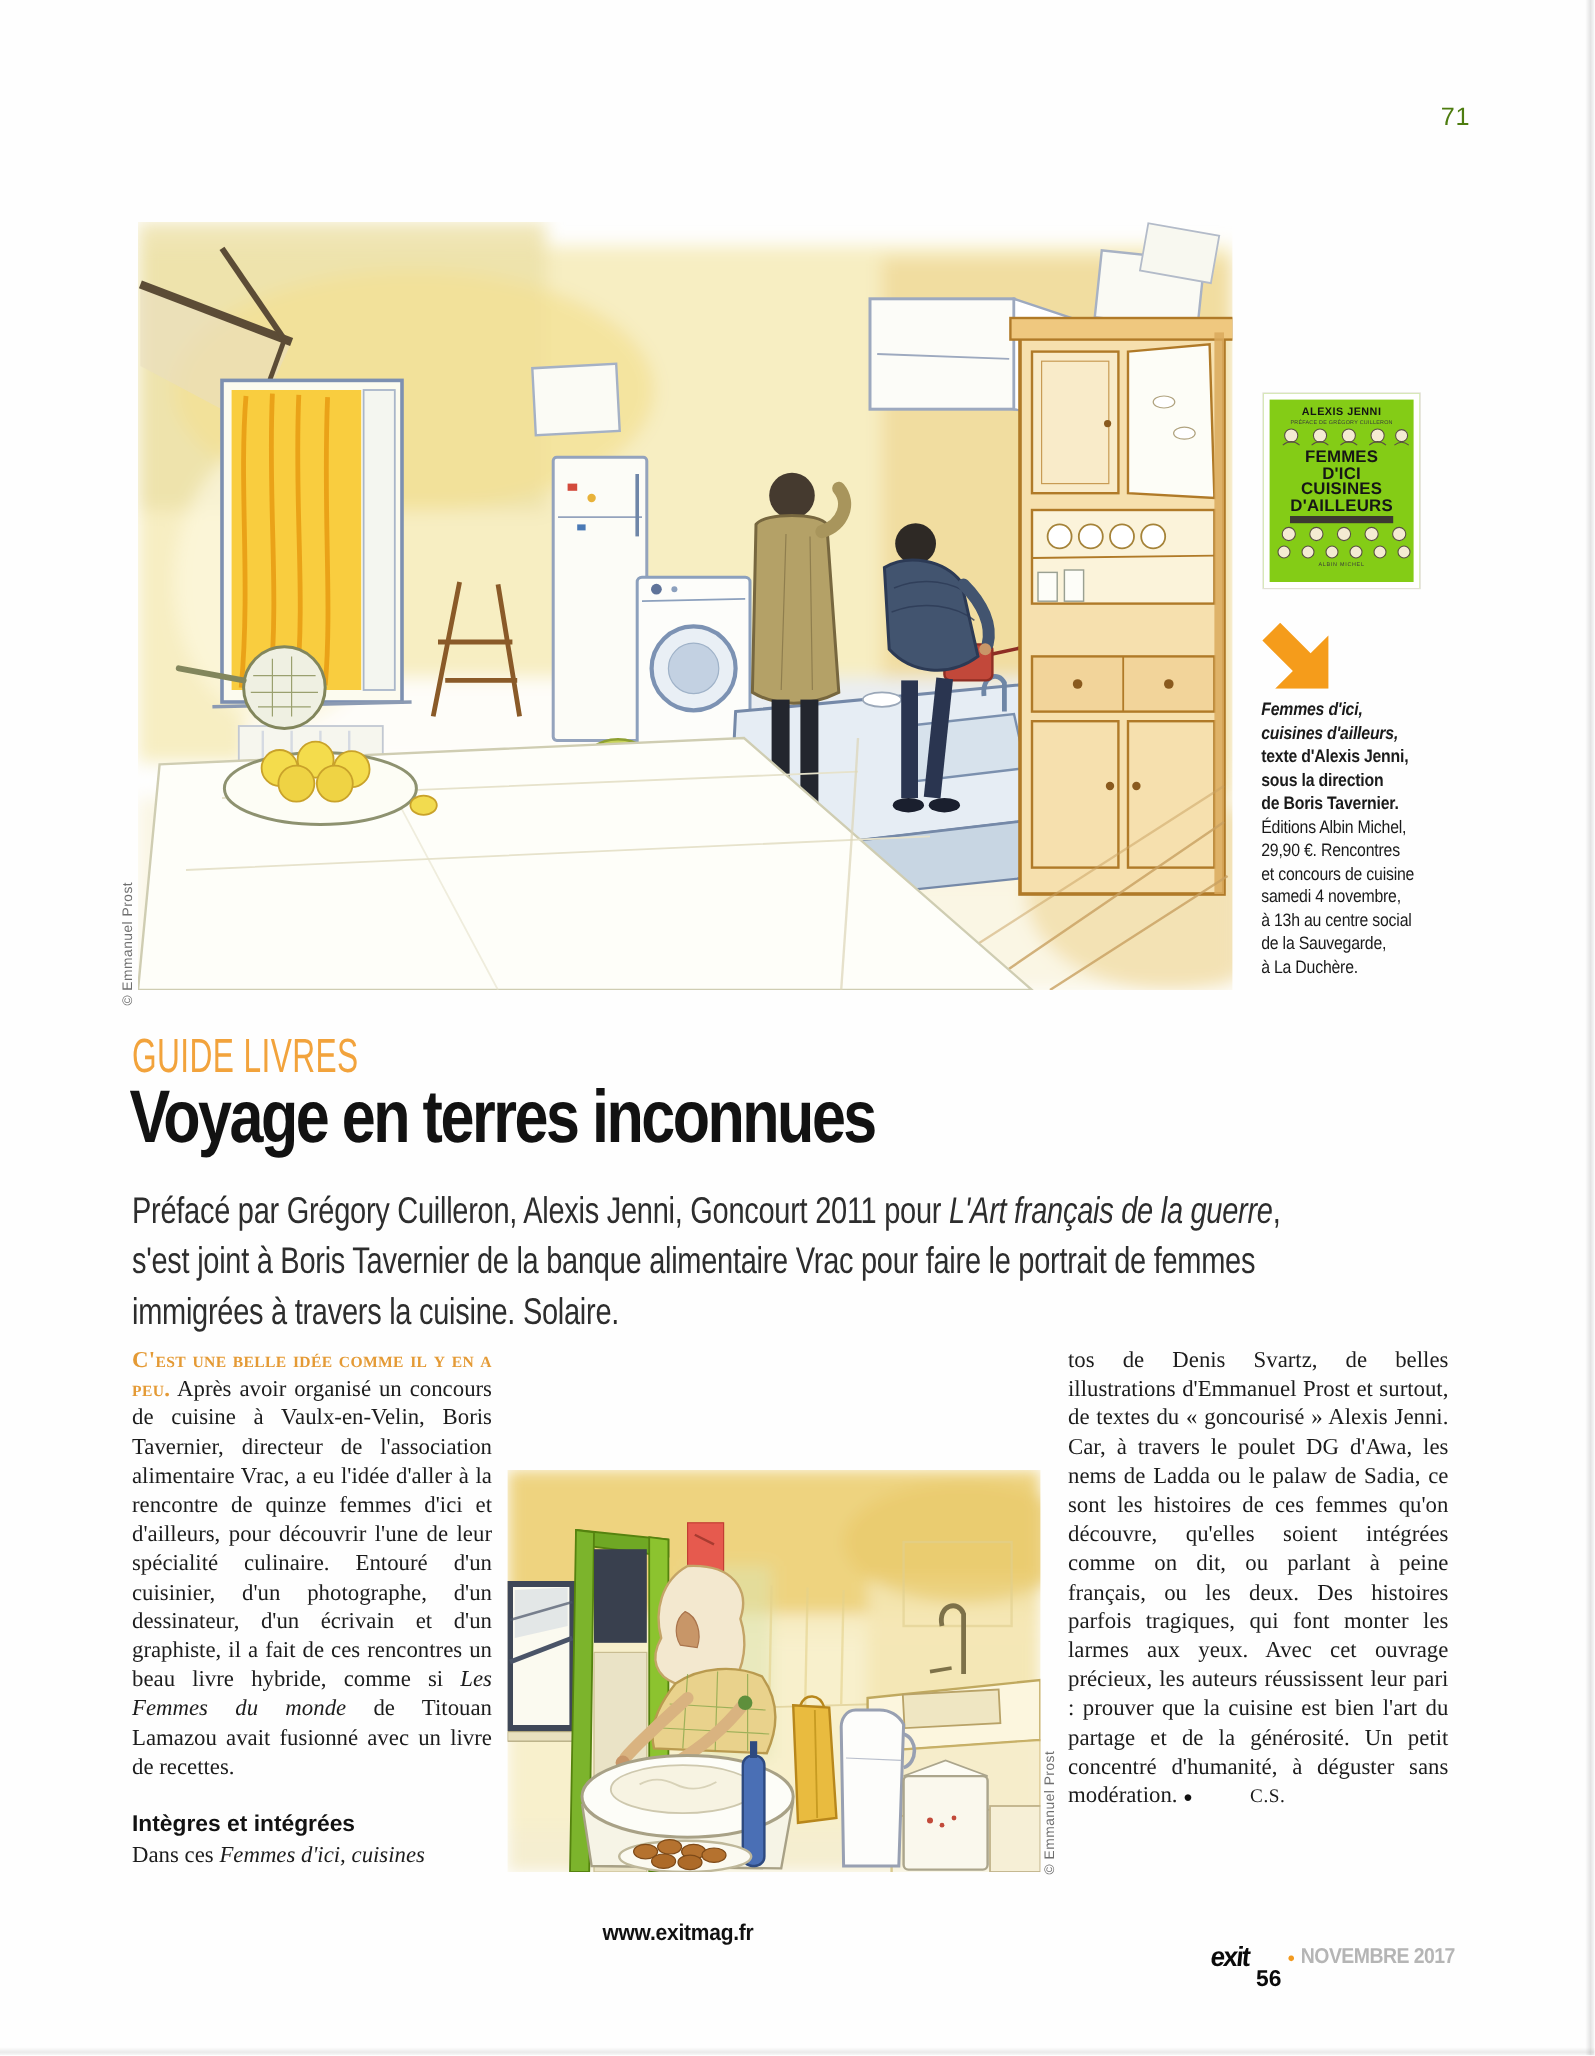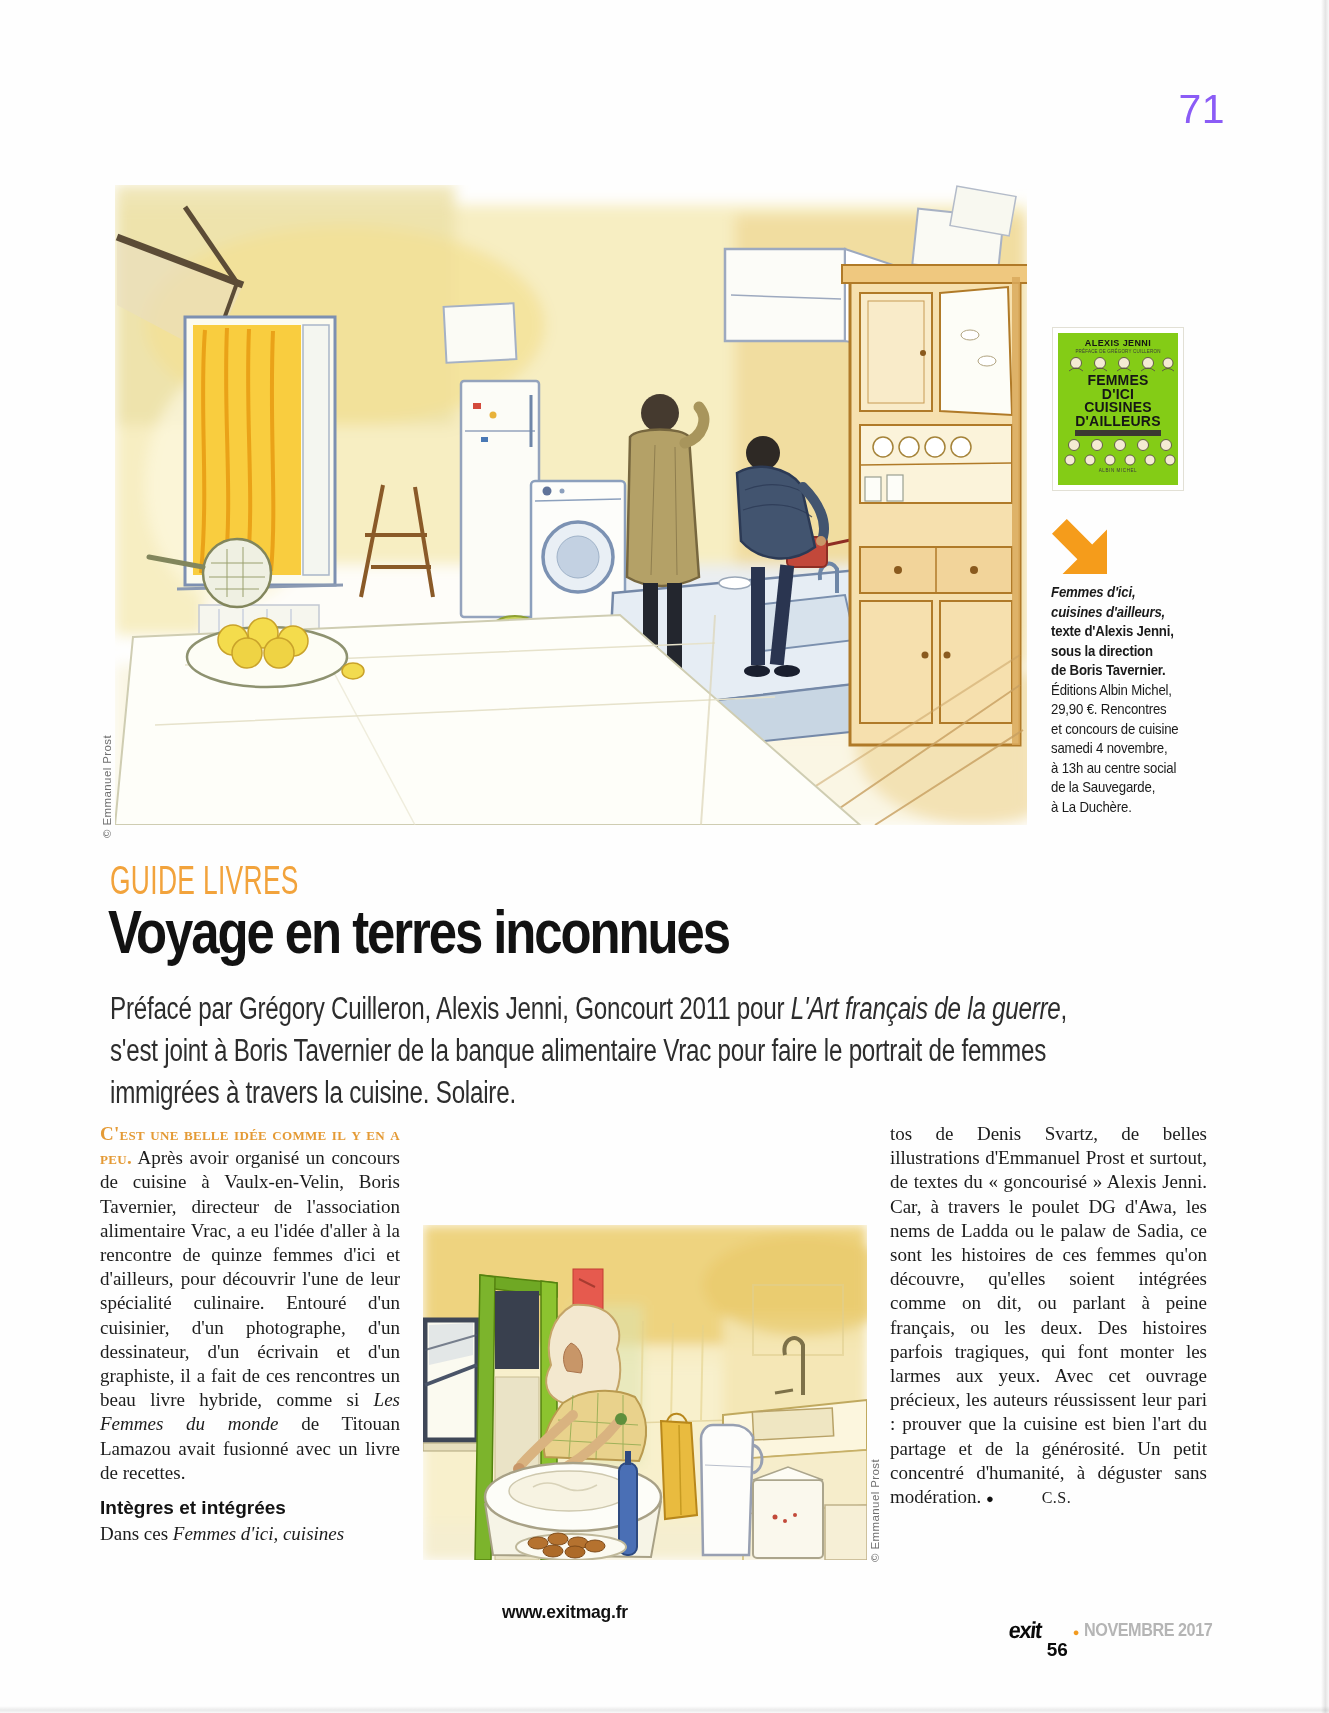--- a/index.html
+++ b/index.html
@@ -3,21 +3,21 @@
 <meta charset="utf-8">
 <style>
   html,body { margin:0; padding:0; background:#ffffff; }
   .abs { position:absolute; }
   .page {
     position:relative; width:1329px; height:1713px; background:#fefefe;
     font-family:"Liberation Sans", sans-serif; overflow:hidden;
   }
   
   .page-num { left:1120px; top:86px; width:105px; text-align:right;
-    font-size:41px; color:#8b5cf6; letter-spacing:0.5px; }
+    font-size:21px; color:#4d7c0f; letter-spacing:0.5px; }
   .edge-r { right:0; top:0; width:8px; height:100%;
     background:linear-gradient(to right, rgba(0,0,0,0) 0%, rgba(0,0,0,0.10) 55%, rgba(0,0,0,0.02) 100%); }
   .edge-b { left:0; bottom:0; width:100%; height:7px;
     background:linear-gradient(to bottom, rgba(0,0,0,0) 0%, rgba(0,0,0,0.08) 60%, rgba(0,0,0,0.02) 100%); }
 
   
   .hero { left:115px; top:185px; width:912px; height:640px; }
   .illo2 { left:423px; top:1225px; width:444px; height:335px; }
   .hero svg, .illo2 svg { display:block; width:100%; height:100%; }
 
@@ -50,27 +50,27 @@
   .headline { left:108px; top:896px; margin:0; font-size:62px; font-weight:800; color:#121212;
     letter-spacing:-2.5px; transform:scaleX(0.82); transform-origin:0 0; white-space:nowrap; }
   .standfirst { left:110px; top:988px; width:1255px; margin:0; font-size:31px; line-height:42px;
     color:#2d2d2d; letter-spacing:-0.3px; transform:scaleX(0.78); transform-origin:0 0; }
   .standfirst .it { font-style:italic; }
 
   
   .bodycol { font-family:"Liberation Serif", serif; font-size:19px; line-height:24.2px;
     color:#1c1c1c; text-align:justify; }
   .bodycol p { margin:0; }
-  .col1 { left:100px; top:1122px; width:300px; }
+  .col1 { left:110px; top:1122px; width:300px; }
   .col2 { left:433px; top:1122px; width:330px; }
   .col3 { left:890px; top:1122px; width:317px; }
   .lead-in { color:#E49A35; font-weight:700; font-variant:small-caps; letter-spacing:0.3px; }
   .bit { font-style:italic; }
   .subhead { font-family:"Liberation Sans", sans-serif; font-size:19px; font-weight:700;
-    color:#121212; margin:11px 0 2px; text-align:left; }
+    color:#121212; margin:24px 0 2px; text-align:left; }
   .end-dot { font-size:13px; color:#111; }
   .initials { font-size:16px; letter-spacing:0.5px;margin-left:43px; }
 
   
   .footer-site { left:430px; top:1601px; width:270px; text-align:center; font-weight:700;
     font-size:19px; color:#111; letter-spacing:-0.2px; transform:scaleX(0.92); }
   .footer-right { left:1008px; top:1600px; display:flex; align-items:center; gap:5px; }
   .logo { font-size:23px; font-weight:800; letter-spacing:-1.5px; color:#0a0a0a;
     transform:skewX(-6deg) scaleX(0.95); }
   .issue { font-size:19px; font-weight:700; color:#0a0a0a;margin-top:39px; }

